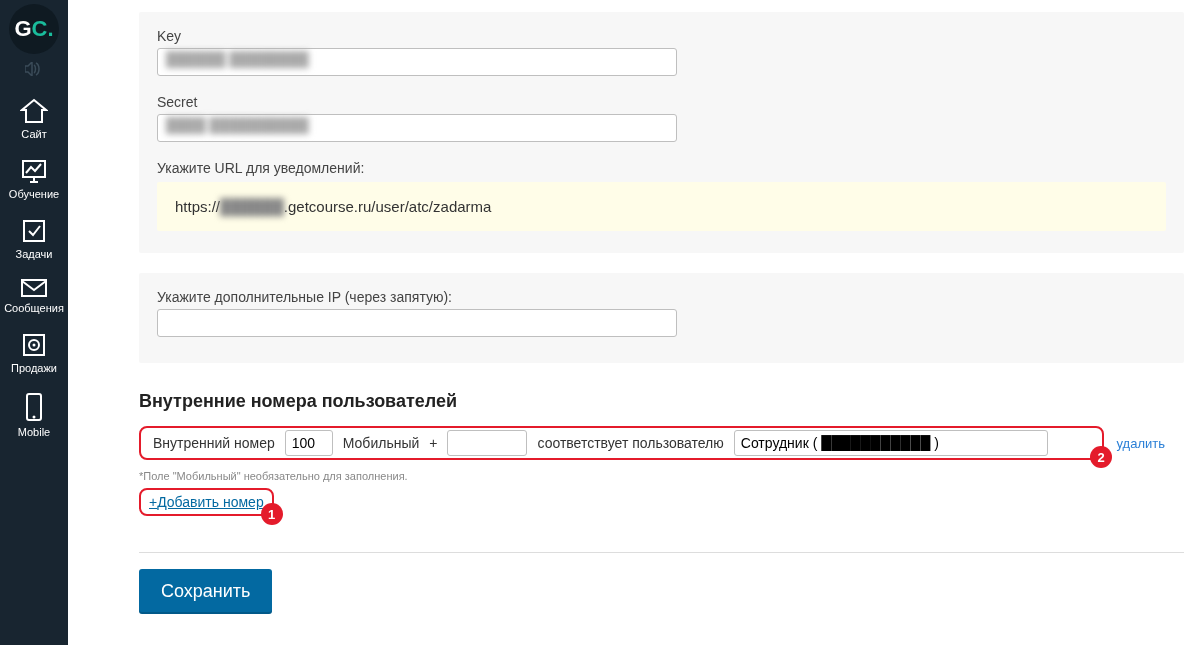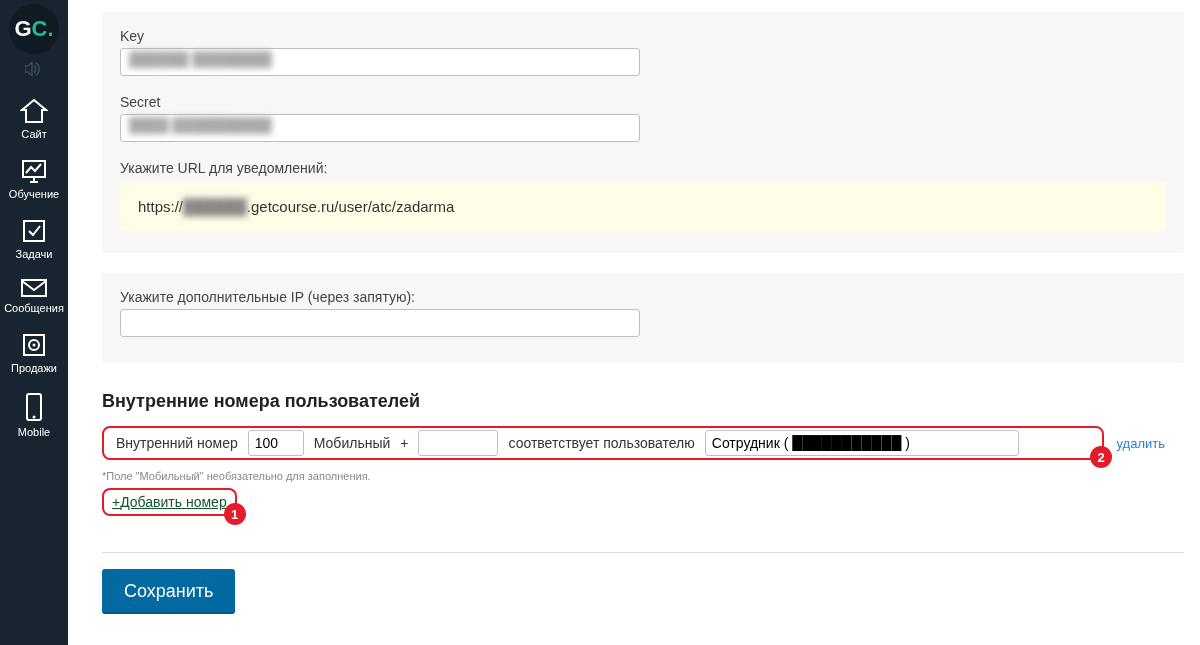--- a/index.html
+++ b/index.html
@@ -51,20 +51,21 @@
     cursor: pointer;
   }
   .nav-item svg { display: block; margin-bottom: 4px; }
   .nav-item span { text-align: center; }
 
   
   .main {
     flex: 1;
     padding: 0 16px 20px 34px;
     overflow: hidden;
+    margin-left: 37px;
   }
   .panel {
     background: #f7f7f7;
     padding: 16px 18px 22px;
     margin-top: 12px;
     border-radius: 2px;
   }
   .field { margin-bottom: 18px; }
   .field-label {
     color: #444;
@@ -119,21 +120,21 @@
   }
   .callout-red .lbl { color: #333; font-size: 14px; white-space: nowrap; }
   .small-input {
     height: 26px;
     border: 1px solid #bfbfbf;
     border-radius: 3px;
     padding: 2px 6px;
     font-size: 14px;
     background: #fff;
   }
-  .w50 { width: 56px; }
+  .w50 { width: 48px; }
   .w80 { width: 80px; }
   .w290 { width: 314px; }
   .plus { color: #333; }
   .delete-link {
     color: #2a7fd6;
     font-size: 13px;
     text-decoration: none;
     position: absolute;
     right: 19px;
     top: 50%;
@@ -162,21 +163,21 @@
   }
   .add-row {
     border: 2px solid #e41b2b;
     border-radius: 8px;
     padding: 4px 8px;
     display: inline-block;
     margin-top: 4px;
     position: relative;
   }
   .add-link {
-    color: #14532d;
+    color: #0369a1;
     text-decoration: underline;
     font-size: 14px;
   }
   .add-link .plus-sign { text-decoration: underline; }
   .badge-1 { right: -11px; bottom: -11px; }
 
   hr.sep {
     border: none;
     border-top: 1px solid #ddd;
     margin: 36px 0 16px;

